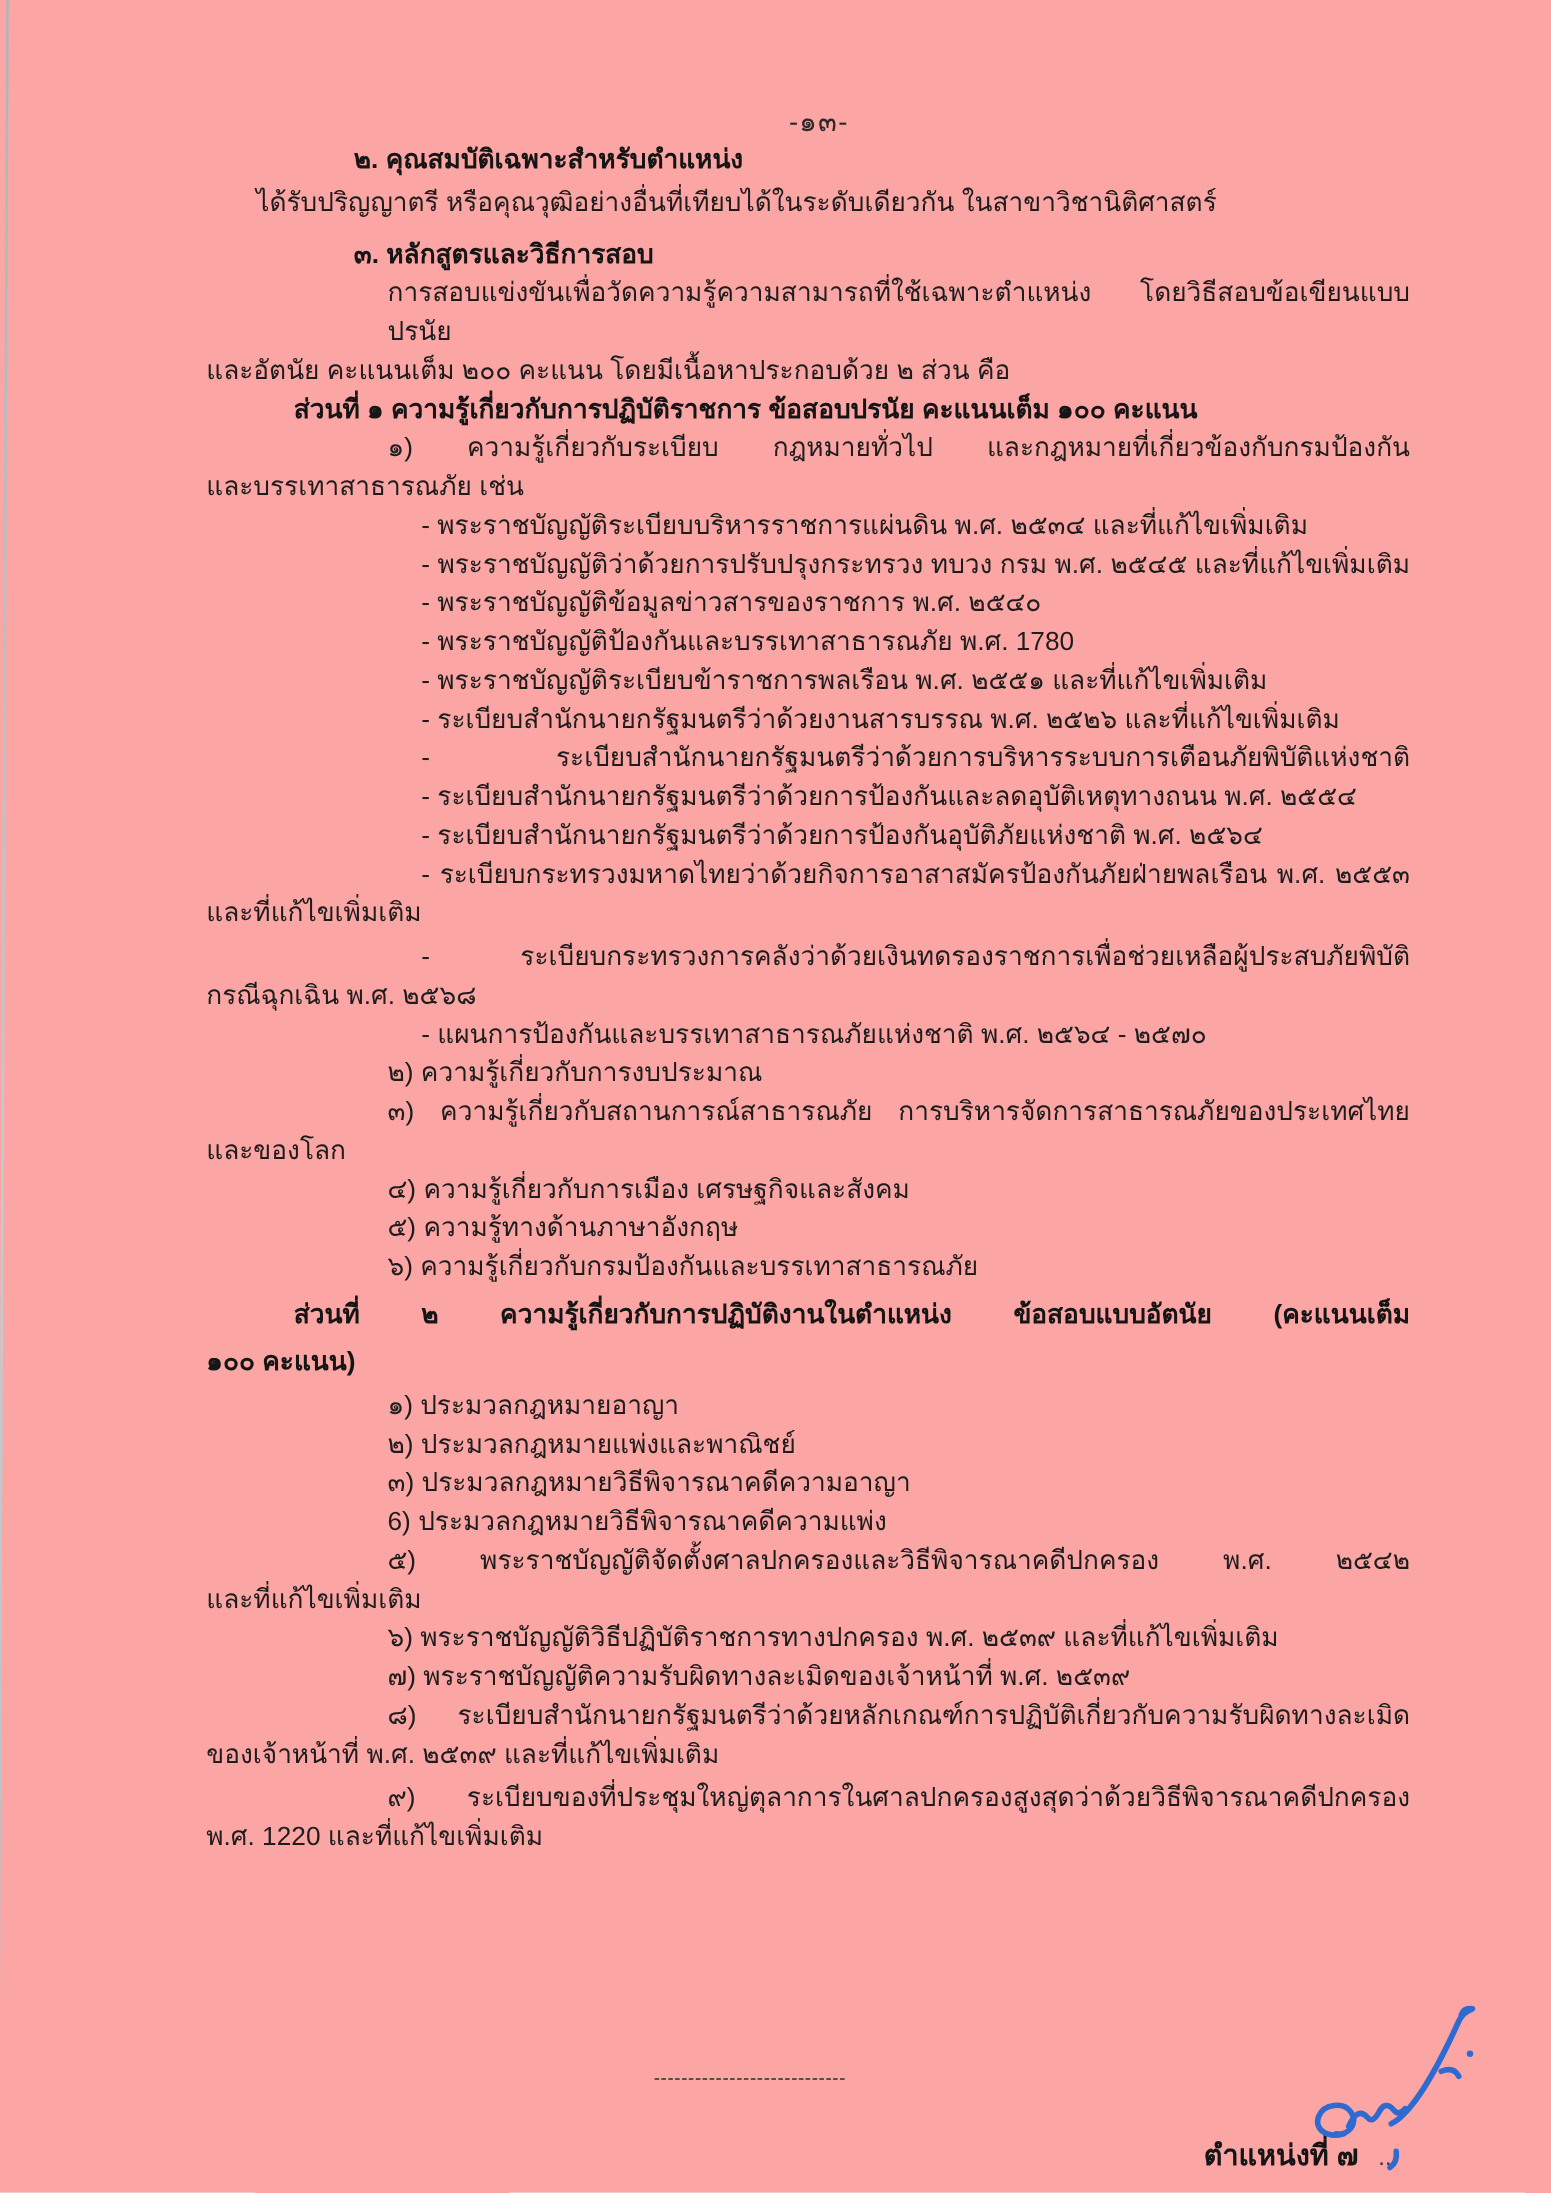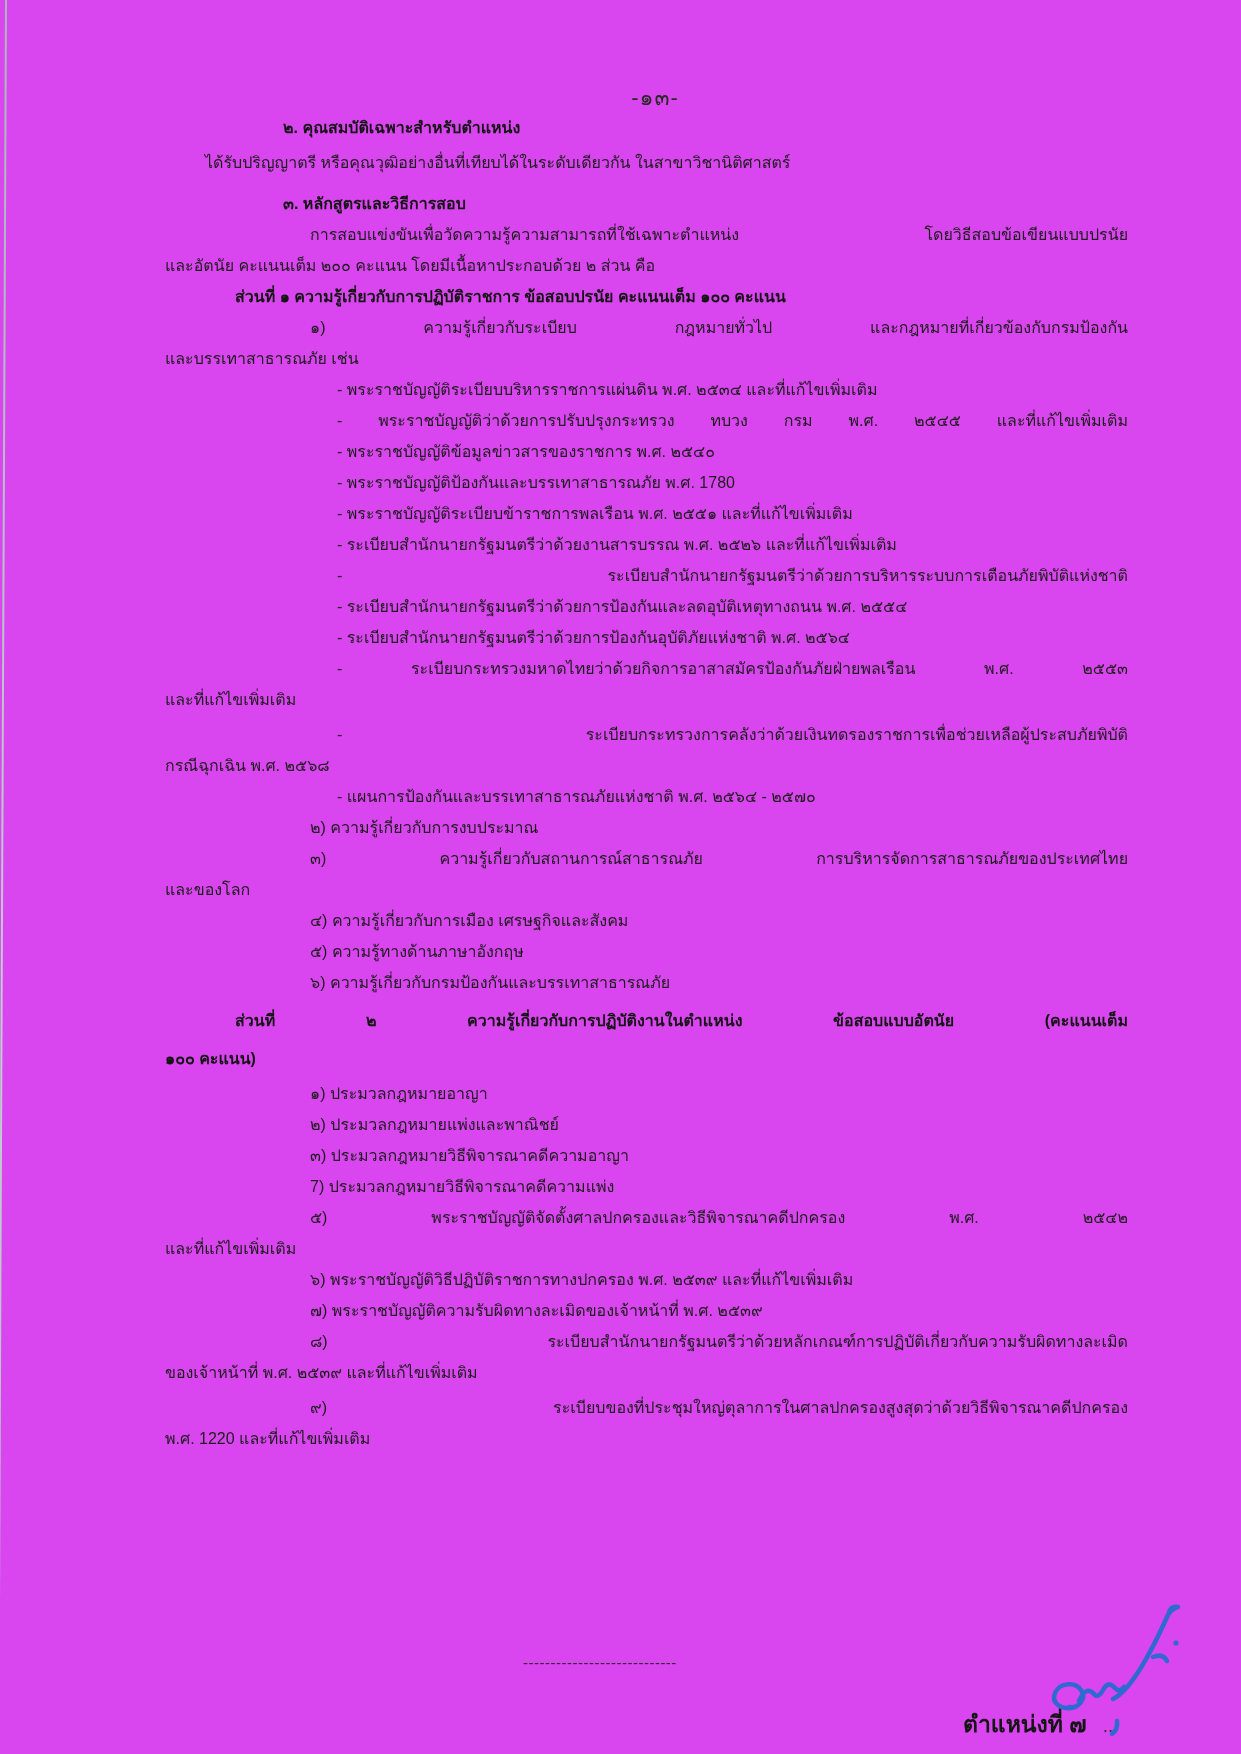--- a/index.html
+++ b/index.html
@@ -4,21 +4,21 @@
 <style>
   html, body {
     margin: 0;
     padding: 0;
     background: #e8e8e8;
   }
   .page {
     position: relative;
     width: 1241px;
     height: 1754px;
-    background: #d946ef;
+    background: #fca5a5;
     overflow: hidden;
     font-family: "Liberation Sans", "DejaVu Sans", sans-serif;
     color: #1d1d1d;
   }
   .scan-edge {
     position: absolute;
     left: 5px;
     top: 0;
     width: 2px;
     height: 1705px;
@@ -36,21 +36,21 @@
     letter-spacing: 1px;
     color: #2a2a2a;
   }
   .content {
     position: absolute;
     left: 165px;
     top: 112px;
     width: 963px;
   }
   .line {
-    font-size: 16px;
+    font-size: 21px;
     line-height: 31px;
     white-space: nowrap;
     color: #1d1d1d;
   }
   .line.heading       { margin-left: 118px; font-weight: 700; color: #151515; }
   .line.heading-body  { margin-left: 138px; }
   .line.para          { margin-left: 145px; }
   .line.para-bold     { margin-left: 70px; font-weight: 700; color: #151515; }
   .line.cont          { margin-left: 0; }
   .line.cont-bold     { margin-left: 0; font-weight: 700; color: #151515; }
@@ -130,21 +130,21 @@
       <div class="line para just">๓) ความรู้เกี่ยวกับสถานการณ์สาธารณภัย การบริหารจัดการสาธารณภัยของประเทศไทย</div>
       <div class="line cont">และของโลก</div>
       <div class="line para">๔) ความรู้เกี่ยวกับการเมือง เศรษฐกิจและสังคม</div>
       <div class="line para">๕) ความรู้ทางด้านภาษาอังกฤษ</div>
       <div class="line para">๖) ความรู้เกี่ยวกับกรมป้องกันและบรรเทาสาธารณภัย</div>
       <div class="line para-bold just" style="margin-top: 7px;">ส่วนที่ ๒ ความรู้เกี่ยวกับการปฏิบัติงานในตำแหน่ง ข้อสอบแบบอัตนัย (คะแนนเต็ม</div>
       <div class="line cont-bold" style="margin-top: 7px;">๑๐๐ คะแนน)</div>
       <div class="line para" style="margin-top: 4px;">๑) ประมวลกฎหมายอาญา</div>
       <div class="line para">๒) ประมวลกฎหมายแพ่งและพาณิชย์</div>
       <div class="line para">๓) ประมวลกฎหมายวิธีพิจารณาคดีความอาญา</div>
-      <div class="line para">7) ประมวลกฎหมายวิธีพิจารณาคดีความแพ่ง</div>
+      <div class="line para">6) ประมวลกฎหมายวิธีพิจารณาคดีความแพ่ง</div>
       <div class="line para just">๕) พระราชบัญญัติจัดตั้งศาลปกครองและวิธีพิจารณาคดีปกครอง พ.ศ. ๒๕๔๒</div>
       <div class="line cont">และที่แก้ไขเพิ่มเติม</div>
       <div class="line para">๖) พระราชบัญญัติวิธีปฏิบัติราชการทางปกครอง พ.ศ. ๒๕๓๙ และที่แก้ไขเพิ่มเติม</div>
       <div class="line para">๗) พระราชบัญญัติความรับผิดทางละเมิดของเจ้าหน้าที่ พ.ศ. ๒๕๓๙</div>
       <div class="line para just">๘) ระเบียบสำนักนายกรัฐมนตรีว่าด้วยหลักเกณฑ์การปฏิบัติเกี่ยวกับความรับผิดทางละเมิด</div>
       <div class="line cont">ของเจ้าหน้าที่ พ.ศ. ๒๕๓๙ และที่แก้ไขเพิ่มเติม</div>
       <div class="line para just" style="margin-top: 4px;">๙) ระเบียบของที่ประชุมใหญ่ตุลาการในศาลปกครองสูงสุดว่าด้วยวิธีพิจารณาคดีปกครอง</div>
       <div class="line cont">พ.ศ. 1220 และที่แก้ไขเพิ่มเติม</div>
     </div>
 

